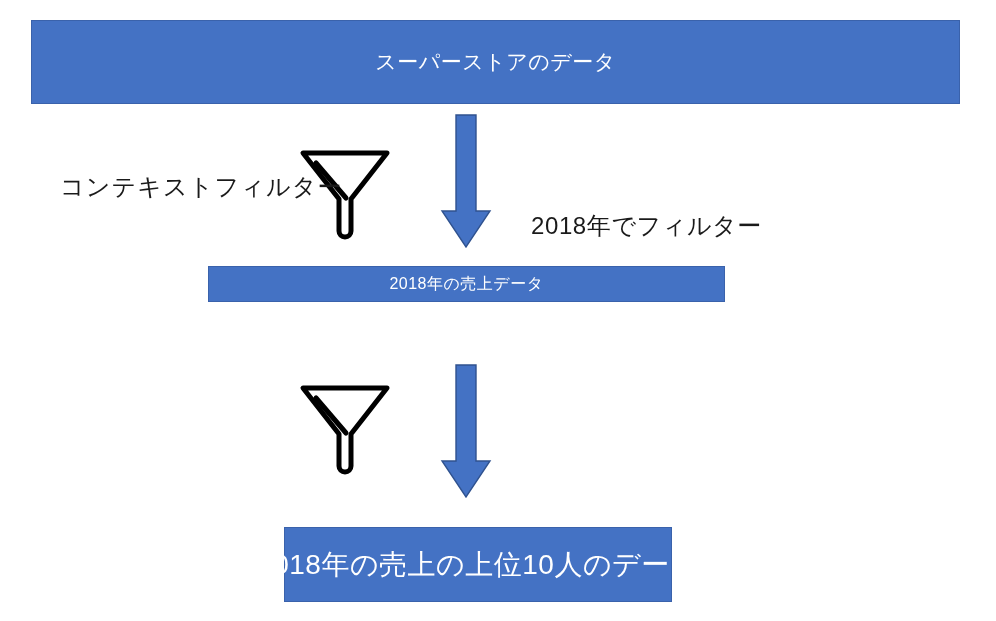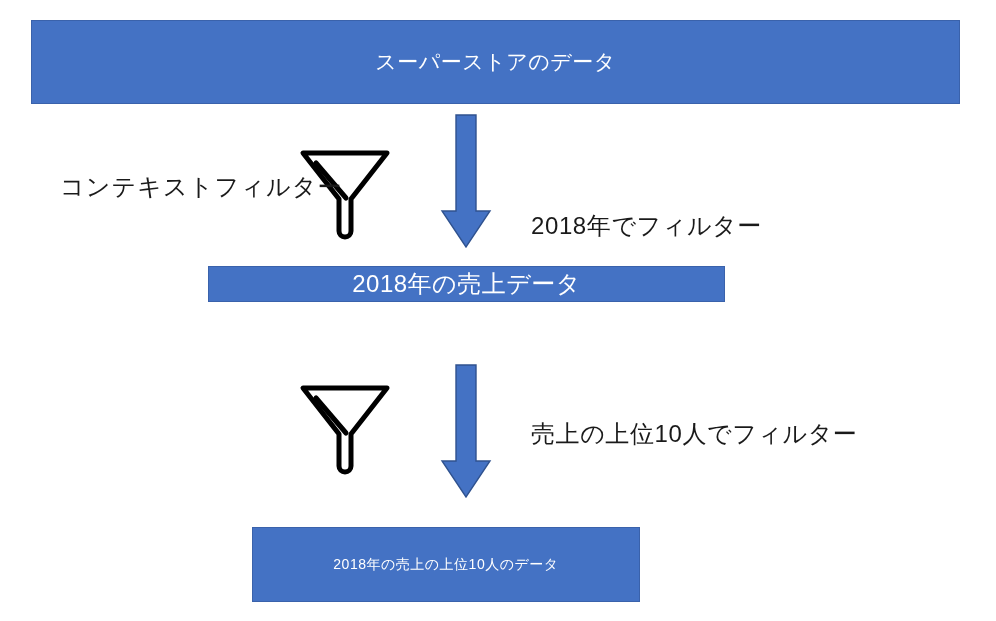--- a/index.html
+++ b/index.html
@@ -36,28 +36,28 @@
     top: 20px;
     width: 929px;
     height: 84px;
     font-size: 21px;
   }
   #box-stage1 {
     left: 208px;
     top: 266px;
     width: 517px;
     height: 36px;
-    font-size: 24px;
+    font-size: 16px;
   }
   #box-stage2 {
-    left: 252px;
+    left: 284px;
     top: 527px;
     width: 388px;
     height: 75px;
-    font-size: 14px;
+    font-size: 28px;
   }
 
   
   .caption {
     position: absolute;
     color: #1a1a1a;
     font-size: 24px;
     white-space: nowrap;
     letter-spacing: 1.2px;
   }
@@ -151,19 +151,18 @@
 
   <div class="funnel" id="funnel-bottom">
     <svg width="96" height="100" viewBox="0 0 96 100" xmlns="http://www.w3.org/2000/svg">
       <g fill="none" stroke="#000000" stroke-width="5" stroke-linejoin="round" stroke-linecap="round">
         <path d="M6 10 H90 L54 56 V88 a6 6 0 0 1 -12 0 V56 Z"></path>
         <line x1="19" y1="20" x2="49" y2="55"></line>
       </g>
     </svg>
   </div>
 
-  <div class="caption" id="caption-filter-top10">売上の上位10人でフィルター</div>
 
   <div class="box" id="box-stage2">
     <span>2018年の売上の上位10人のデータ</span>
   </div>
 
 </div>
 
 </body></html>

